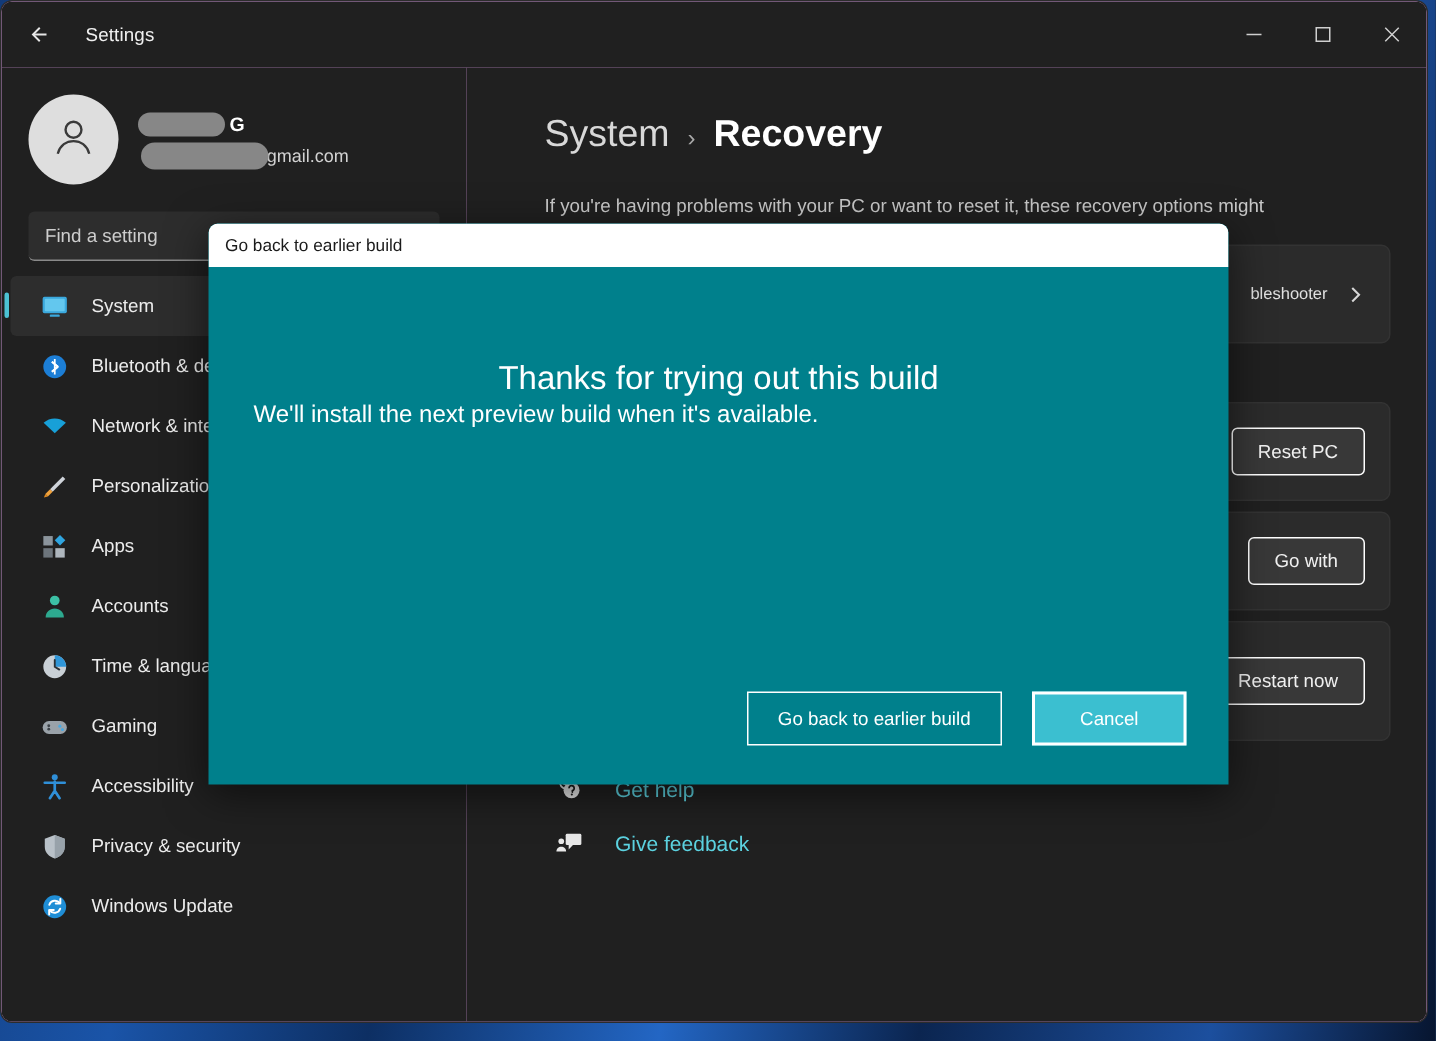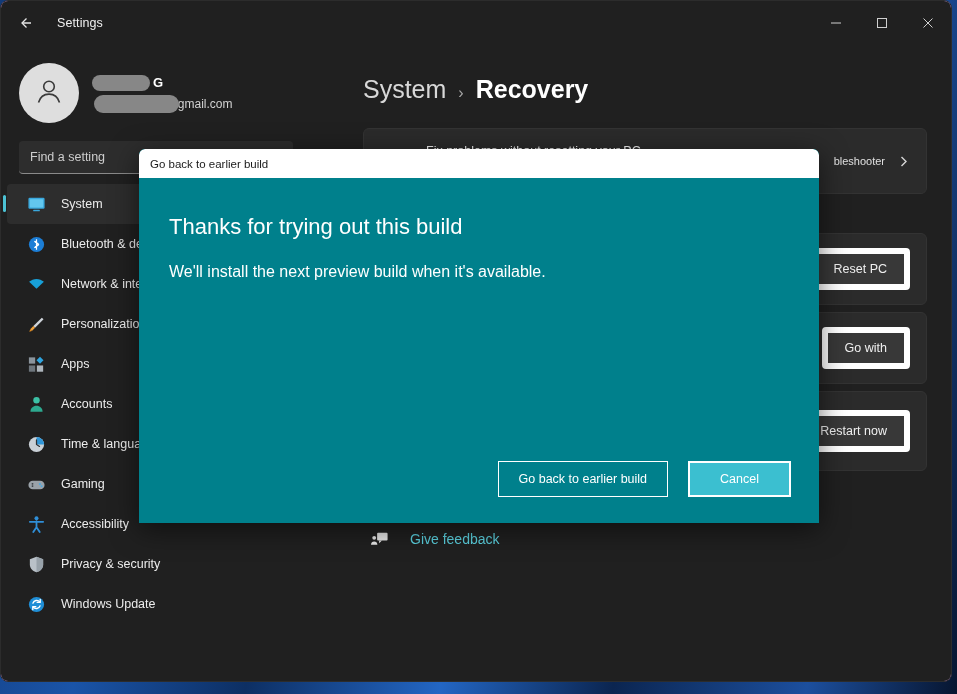--- a/index.html
+++ b/index.html
@@ -212,21 +212,21 @@
     display: flex; align-items: center; justify-content: center;
     margin-right: 18px;
     color: #e0e0e0;
   }
   .card-ico svg { display:block; }
   .card-text { flex: 1; min-width: 0; }
   .card-title { font-size: 12.5px; color: #f2f2f2; margin-bottom: 3px; }
   .card-sub   { font-size: 11px; color: #b6b6b6; line-height: 1.5; }
   .card-btn {
     background: #383838;
-    border: 6px solid #ffffff;
+    border: 1px solid #ffffff;
     border-radius: 4px;
     color: #f0f0f0;
     font-size: 12.5px;
     padding: 8px 17px;
     font-family: "Liberation Sans", sans-serif;
     white-space: nowrap;
   }
   .chev { color: #d6d6d6; padding-left: 12px; }
   .chev svg { display:block; }
 
@@ -257,20 +257,21 @@
     position: absolute;
     left: 138px; top: 148px;
     width: 680px; height: 374px;
     background: #00808c;
     border-top-left-radius: 6px;
     border-top-right-radius: 6px;
     box-shadow: 0 6px 28px rgba(0,0,0,.55);
     overflow: hidden;
     display: flex;
     flex-direction: column;
+    gap: 25px;
   }
   .dlg-titlebar {
     height: 29px;
     background: #ffffff;
     display: flex;
     align-items: center;
     padding-left: 11px;
     border-top-left-radius: 6px;
     border-top-right-radius: 6px;
     flex: 0 0 29px;
@@ -278,21 +279,22 @@
   .dlg-title { font-size: 11.5px; color: #1a1a1a; }
   .dlg-body {
     flex: 1;
     padding: 36px 30px 0 30px;
     position: relative;
   }
   .dlg-h1 {
     font-size: 22px;
     color: #ffffff;
     font-weight: 400;
-    margin-bottom: 20px;
+    margin-bottom: 0;
+    text-align: center;
   }
   .dlg-p {
     font-size: 16px;
     color: #ffffff;
     line-height: 1.5;
   }
   .dlg-actions {
     position: absolute;
     right: 28px; bottom: 26px;
     display: flex;
@@ -508,20 +510,21 @@
     </div>
 
     <div class="main">
 
       <div class="breadcrumb">
         <span class="bc-parent">System</span>
         <span class="bc-sep">›</span>
         <span class="bc-cur">Recovery</span>
       </div>
 
+      <div class="page-desc">If you're having problems with your PC or want to reset it, these recovery options might</div>
 
       <div class="card">
         <span class="card-ico">
           <svg width="22" height="22" viewBox="0 0 22 22" fill="none" stroke="currentColor" stroke-width="1.3">
             <path d="M14.2 3.2a3.9 3.9 0 0 0-4.6 5.1L3.4 14.5a1.6 1.6 0 0 0 2.2 2.3l6.2-6.2a3.9 3.9 0 0 0 5.1-4.6l-2.3 2.3-2-2z"></path>
           </svg>
         </span>
         <div class="card-text">
           <div class="card-title">Fix problems without resetting your PC</div>
           <div class="card-sub">Resetting can take a while—first try resolving issues by running a troubleshooter</div>

